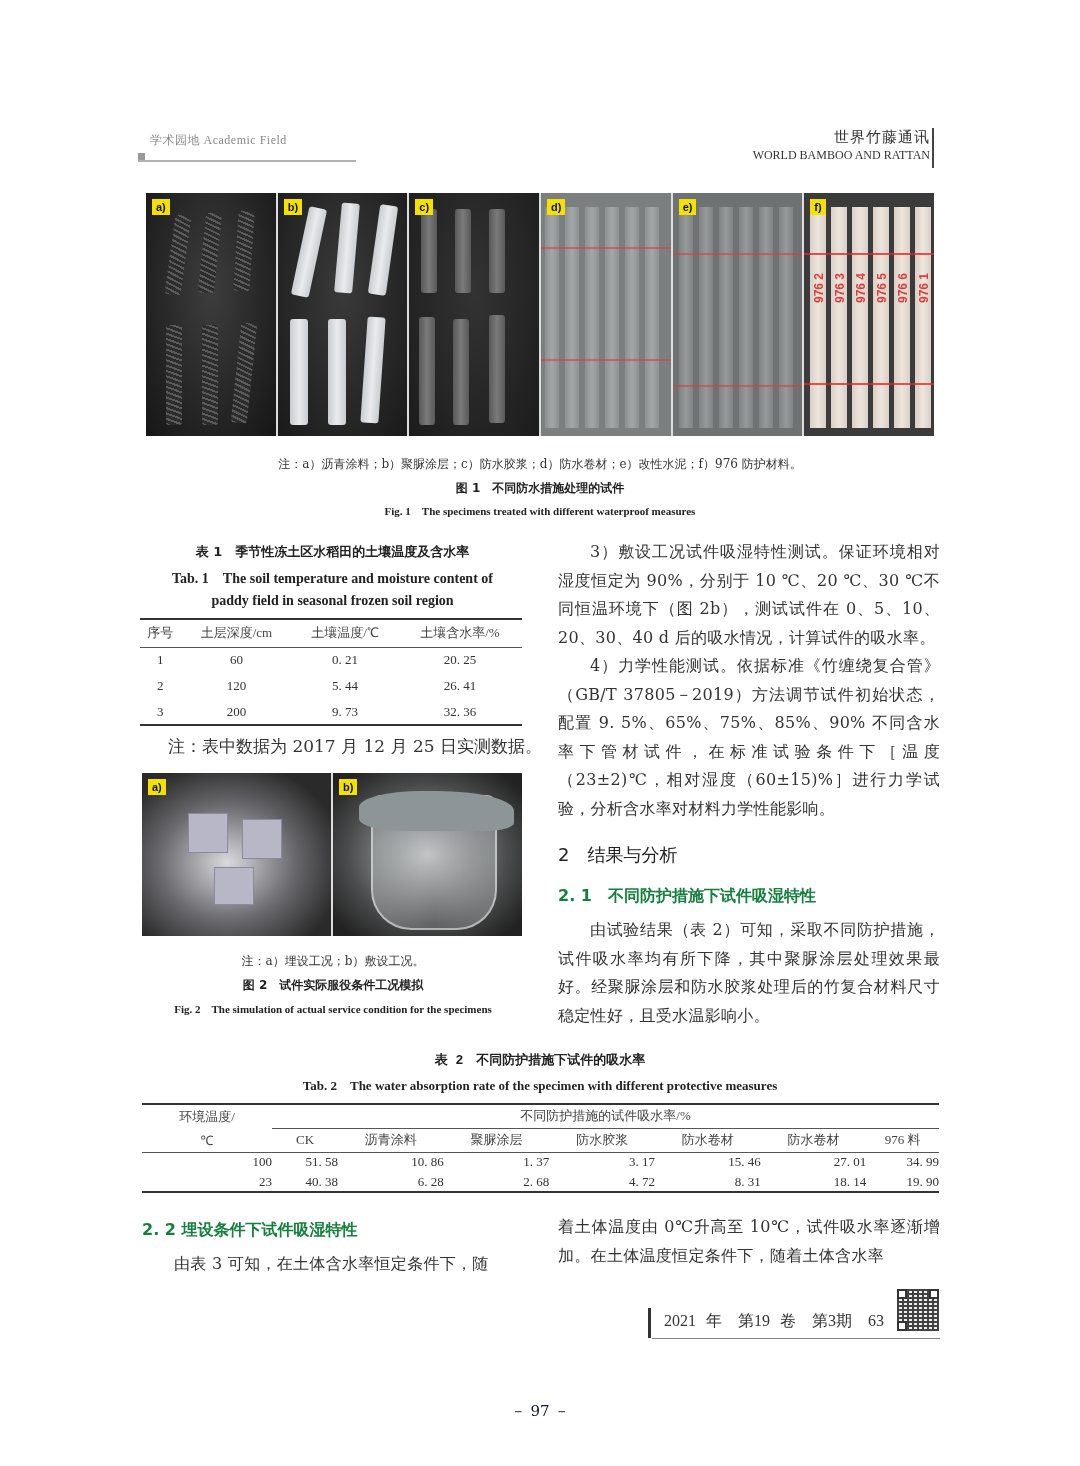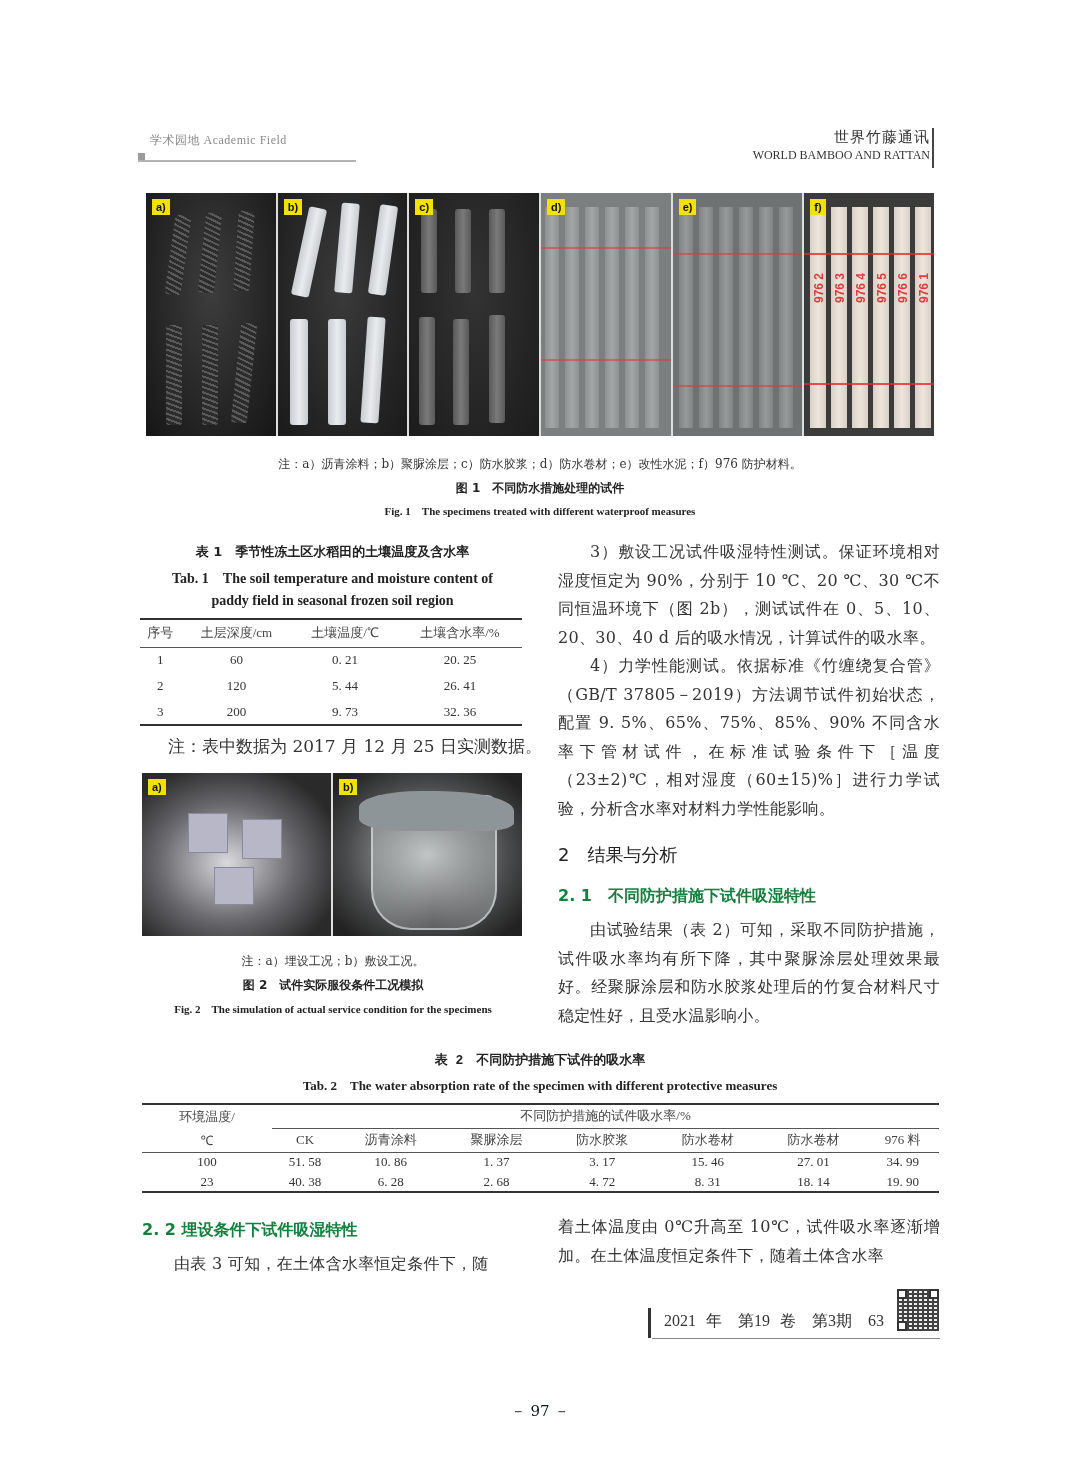--- a/index.html
+++ b/index.html
@@ -67,21 +67,21 @@
   .h3 { font-size: 16px; font-family: "DejaVu Sans", sans-serif; color: #15803d; font-weight: bold; }
   p.ind { text-indent: 2em; }
 
   
   .t2-cn { left: 0; width: 1080px; top: 1051px; text-align: center; font-size: 13px; font-weight: bold; font-family: Liberation Mono, monospace; }
   .t2-en { left: 0; width: 1080px; top: 1077px; text-align: center; font-size: 13px; font-weight: bold; font-family: "Liberation Serif", serif; }
   .t2 { left: 142px; top: 1103px; width: 797px; font-size: 13px; border-top: 2px solid #333; border-bottom: 2px solid #333; }
   .t2 th { font-weight: normal; color: #444; height: 24px; }
   .t2 .span-th { border-bottom: 1px solid #555; }
   .t2 .row2 th { border-bottom: 1px solid #555; }
-  .t2 td { text-align: center; height: 20px; }
+  .t2 td { text-align: right; height: 20px; }
 
   
   .sec22 { left: 142px; top: 1220px; }
   .lc-bottom { left: 142px; top: 1250px; width: 382px; }
   .rc-bottom { left: 558px; top: 1213px; width: 382px; }
   .foot-bar { left: 648px; top: 1308px; width: 3px; height: 30px; background: #333; }
   .foot-rule { left: 652px; top: 1338px; width: 288px; height: 1px; background: #888; }
   .foot-txt { left: 664px; top: 1311px; font-size: 16px; color: #333; font-family: "Liberation Serif", serif; word-spacing: 6px; }
   .qr { left: 897px; top: 1289px; width: 42px; height: 42px; background:
     repeating-linear-gradient(0deg, #222 0 2px, transparent 2px 4px),

